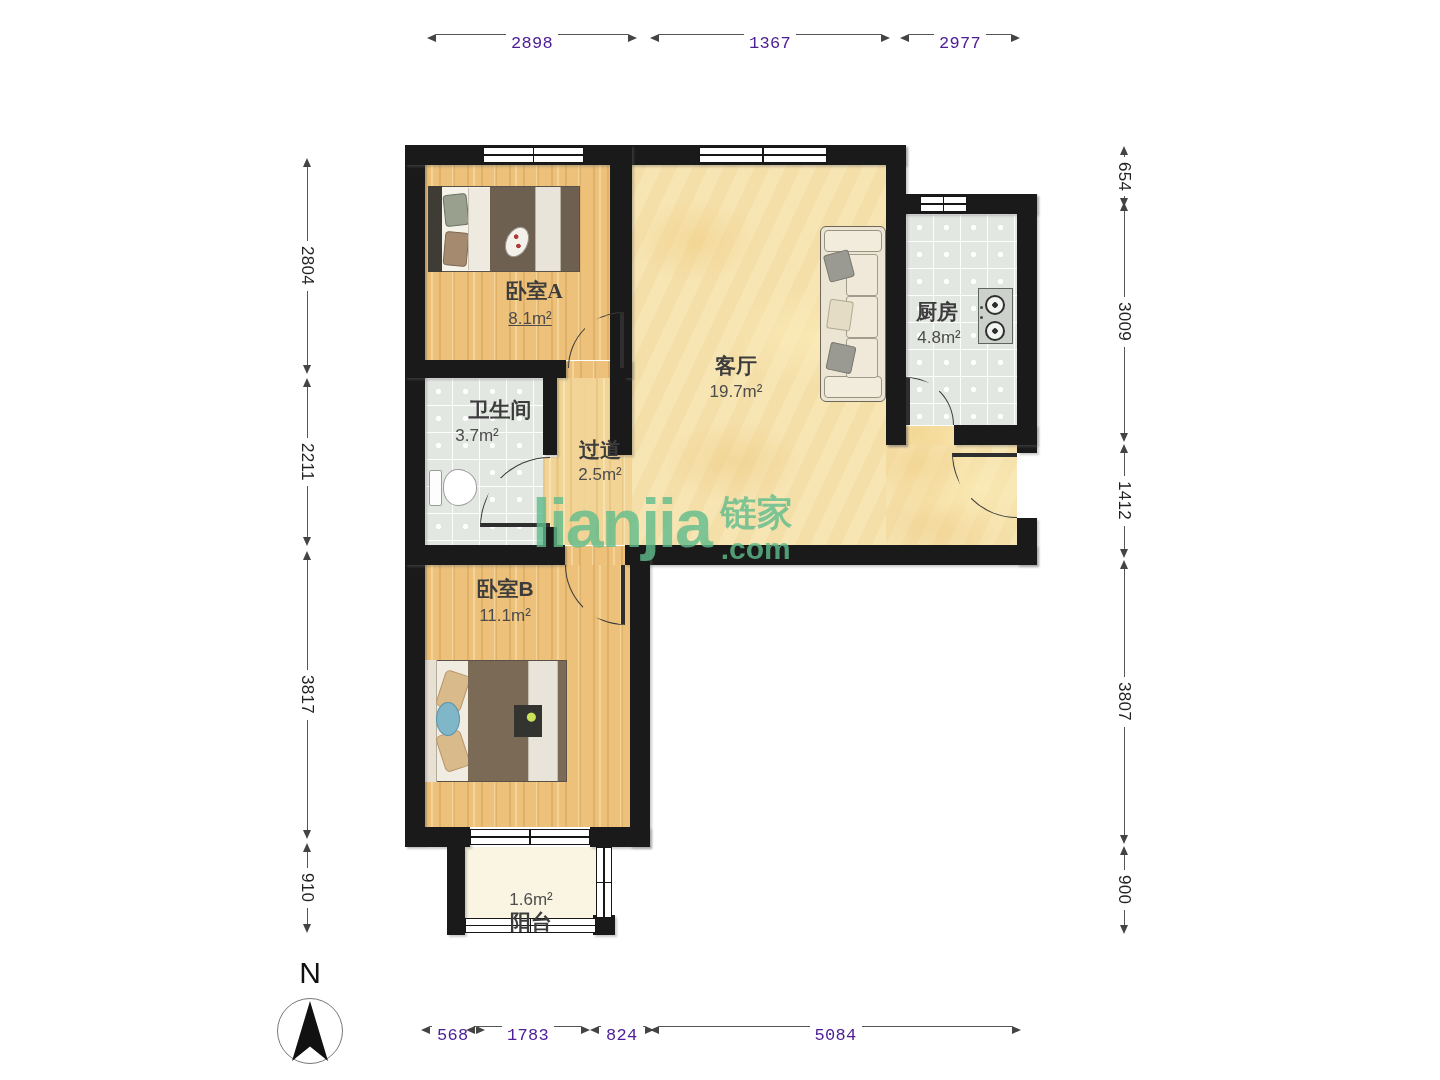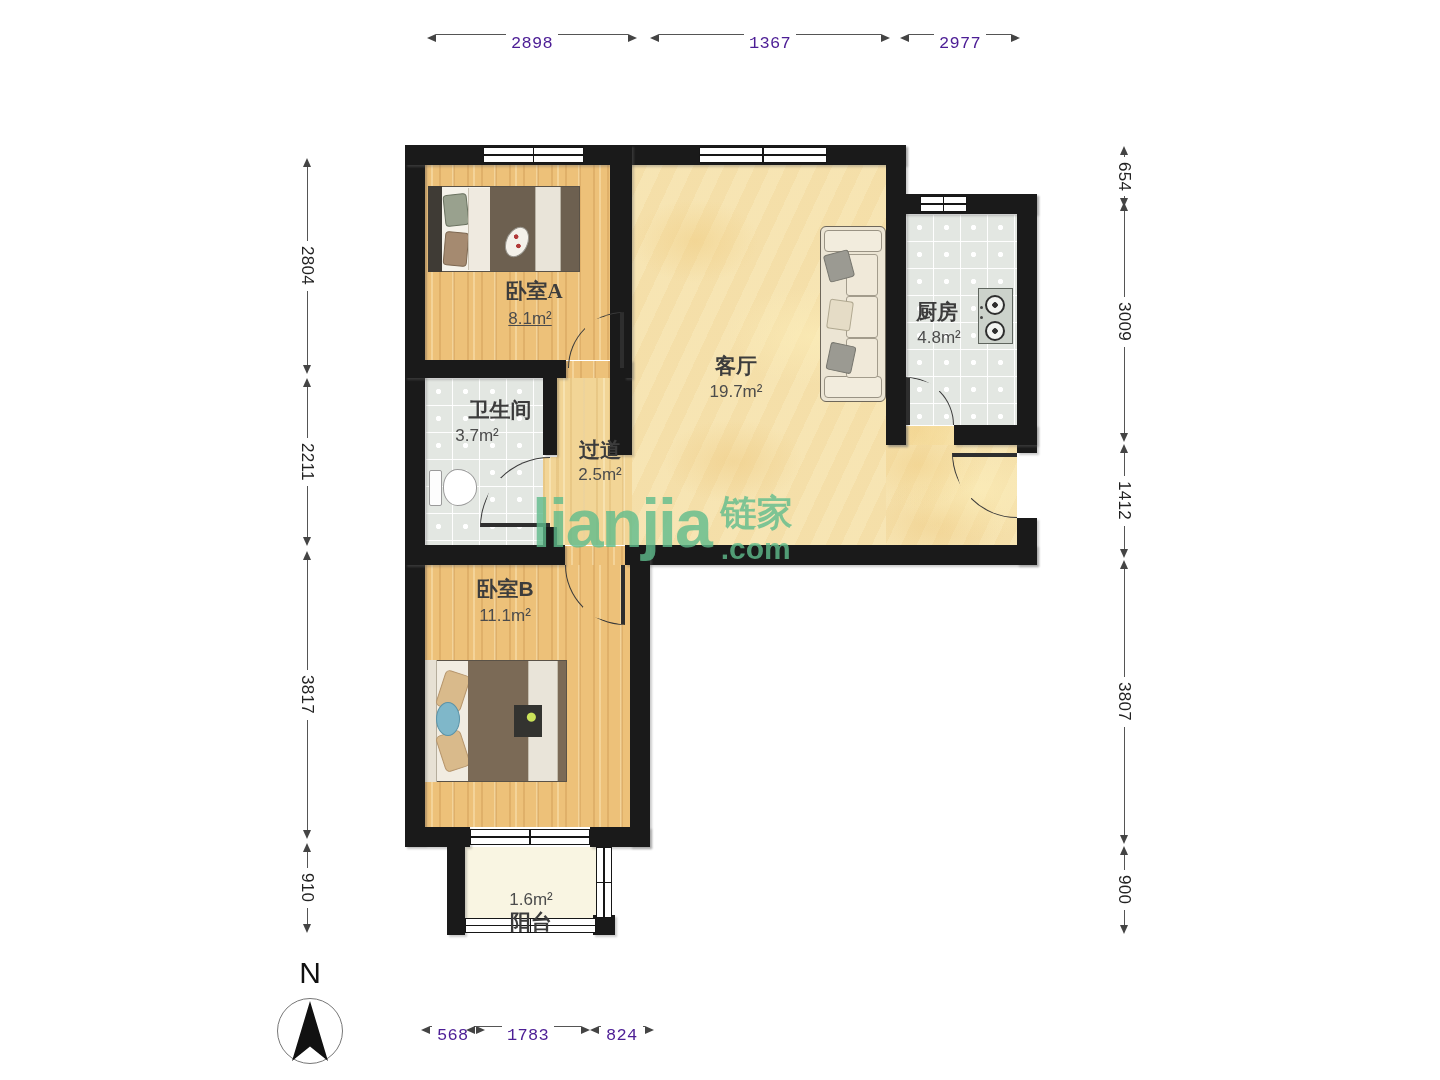--- a/index.html
+++ b/index.html
@@ -225,20 +225,27 @@
     <span class="ln"></span>
       <span class="a-r"></span>
   </div>
   <div class="dim-h" style="left:590px;top:1026px;width:50px;">
     <span class="a-l"></span>
       <span class="ln"></span>
     <span class="lb">824</span>
     <span class="ln"></span>
       <span class="a-r"></span>
   </div>
+  <div class="dim-h" style="left:650px;top:1026px;width:371px;">
+    <span class="a-l"></span>
+      <span class="ln"></span>
+    <span class="lb">5084</span>
+    <span class="ln"></span>
+      <span class="a-r"></span>
+  </div>
 
   <div class="dim-v" style="left:296px;top:158px;height:216px;">
     <span class="a-u"></span>
       <span class="ln"></span>
     <span class="lb">2804</span>
     <span class="ln"></span>
       <span class="a-d"></span>
   </div>
   <div class="dim-v" style="left:296px;top:378px;height:168px;">
     <span class="a-u"></span>

